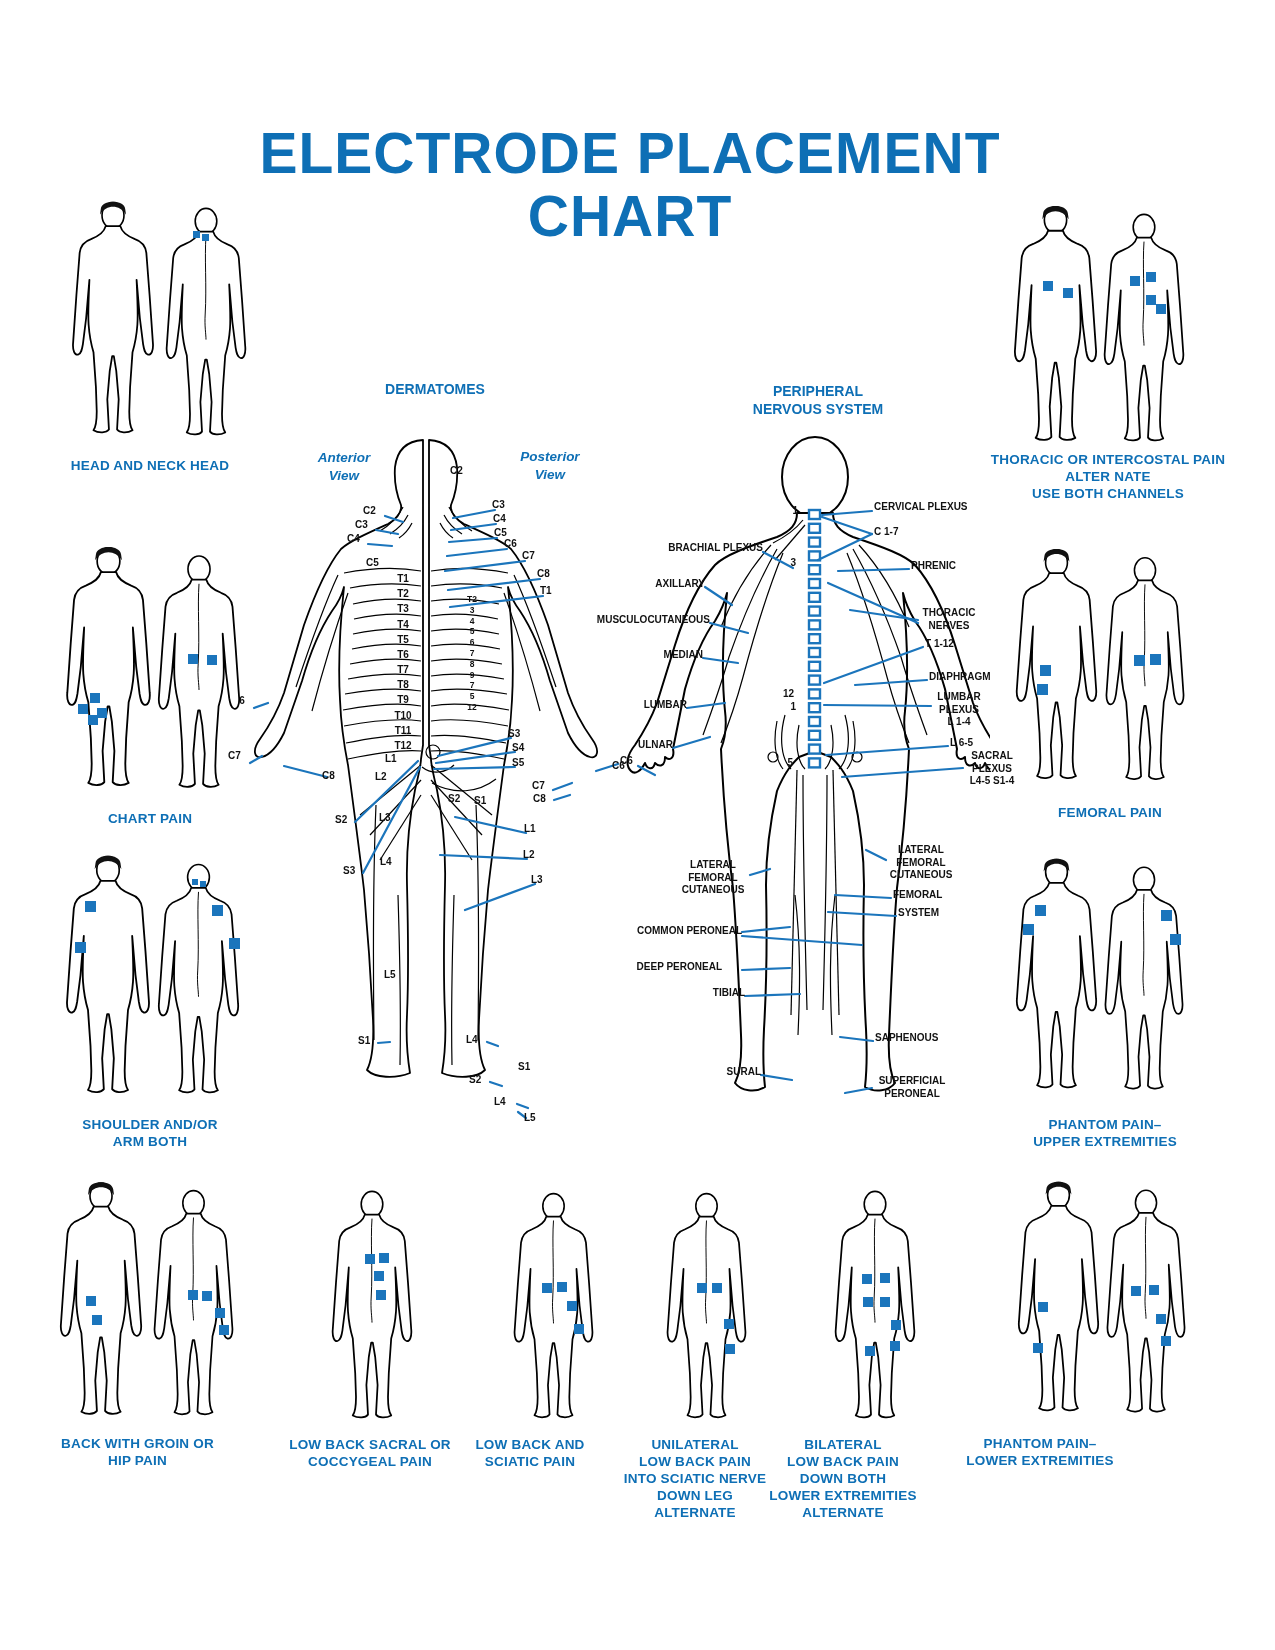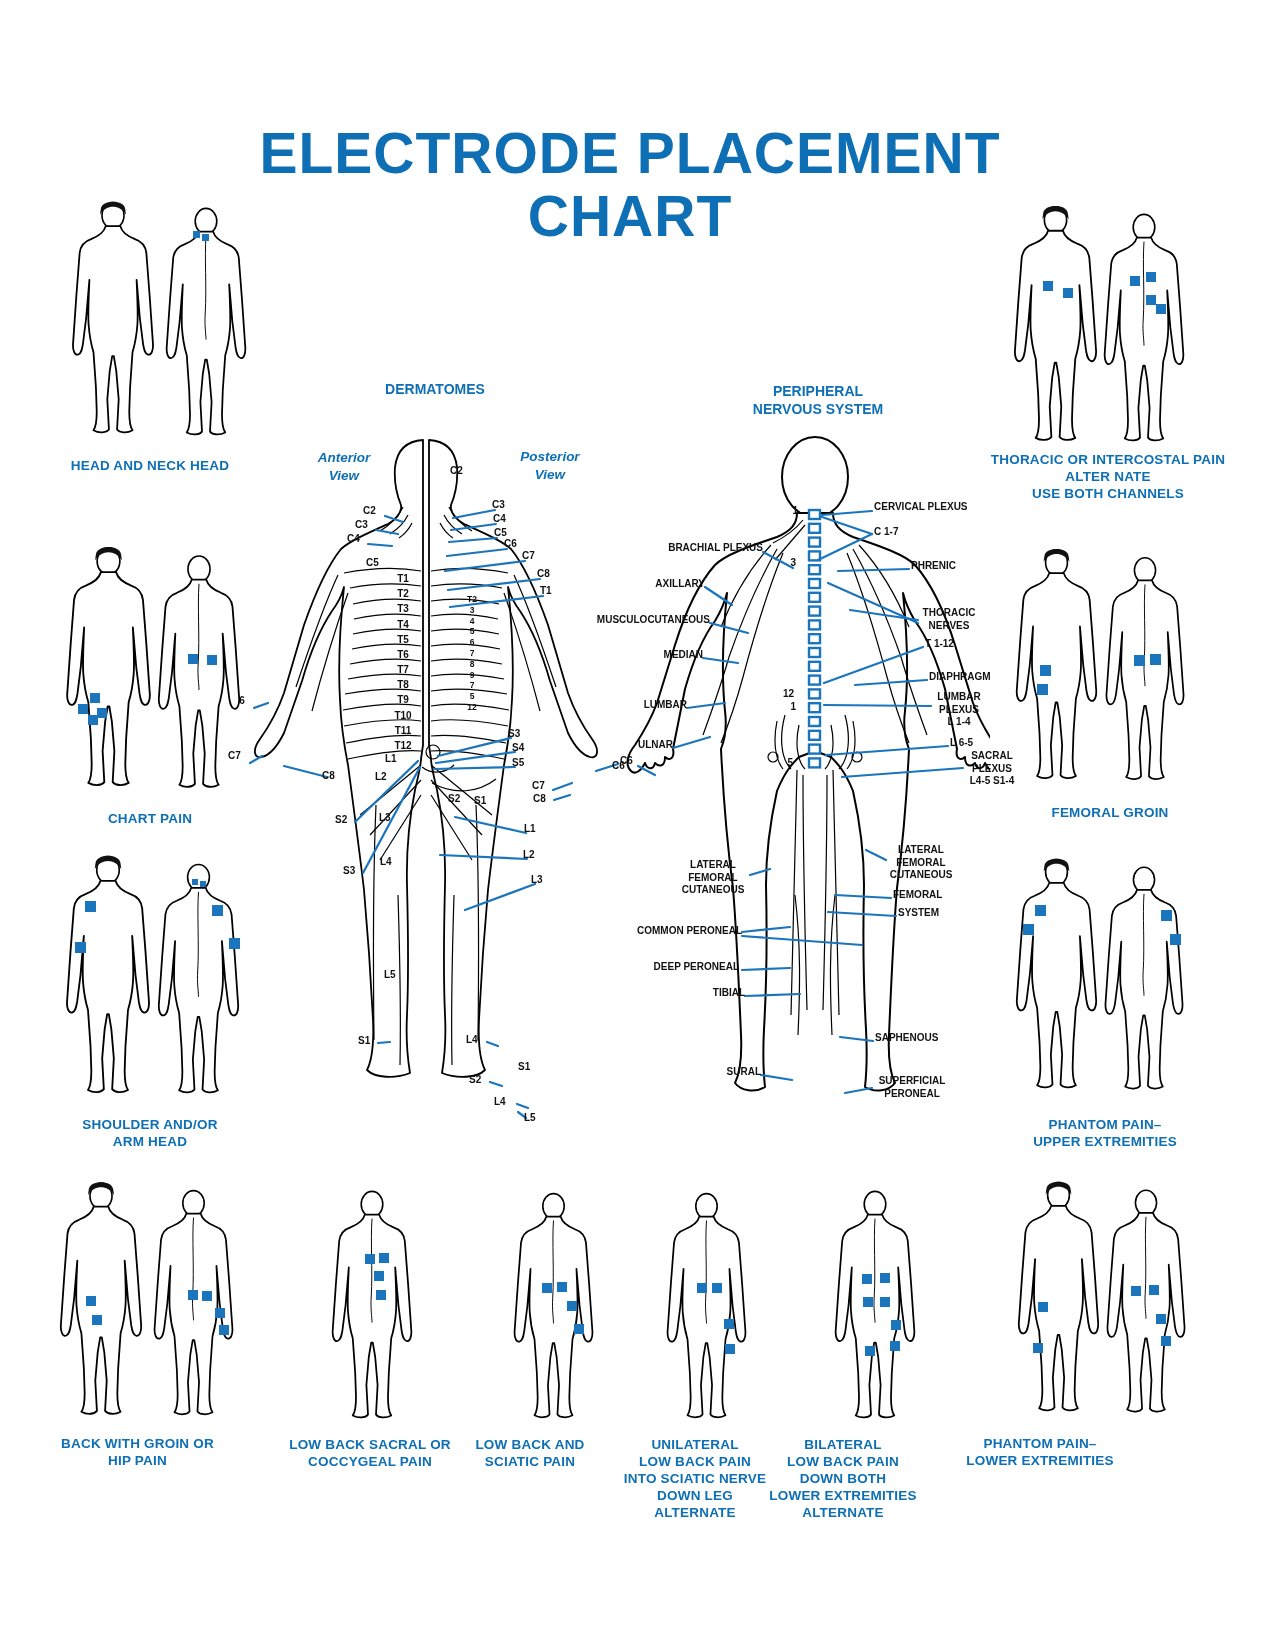--- a/index.html
+++ b/index.html
@@ -278,21 +278,21 @@
 <span class="lb r" style="left:625px;top:578px;width:80px">AXILLARY</span>
 <span class="lb r" style="left:560px;top:614px;width:150px">MUSCULOCUTANEOUS</span>
 <span class="lb r" style="left:633px;top:649px;width:70px">MEDIAN</span>
 <span class="lb r" style="left:617px;top:699px;width:70px">LUMBAR</span>
 <span class="lb r" style="left:603px;top:739px;width:70px">ULNAR</span>
 <span class="lb" style="left:620px;top:755px">C6</span>
 <span class="lb c" style="left:676px;top:859px;width:74px">LATERAL
 FEMORAL
 CUTANEOUS</span>
 <span class="lb r" style="left:628px;top:925px;width:114px">COMMON PERONEAL</span>
-<span class="lb r" style="left:647px;top:961px;width:92px">DEEP PERONEAL</span>
+<span class="lb r" style="left:630px;top:961px;width:92px">DEEP PERONEAL</span>
 <span class="lb r" style="left:700px;top:987px;width:45px">TIBIAL</span>
 <span class="lb r" style="left:716px;top:1066px;width:45px">SURAL</span>
 
 <span class="lb" style="left:874px;top:501px">CERVICAL PLEXUS</span>
 <span class="lb" style="left:874px;top:526px">C 1-7</span>
 <span class="lb" style="left:911px;top:560px">PHRENIC</span>
 <span class="lb c" style="left:918px;top:607px;width:62px">THORACIC
 NERVES</span>
 <span class="lb" style="left:925px;top:638px">T 1-12</span>
 <span class="lb" style="left:929px;top:671px">DIAPHRAGM</span>
@@ -334,21 +334,21 @@
   </svg>
 <div class="cap" style="left:40px;top:811px;width:220px">CHART PAIN</div>
 
 <svg class="fig" style="left:58px;top:850px" width="100" height="250" viewBox="0 0 120 300">
     <use href="#bf"></use>
   </svg>
 <svg class="fig" style="left:150px;top:858px" width="97" height="242" viewBox="0 0 120 300">
     <use href="#bb"></use>
   </svg>
 <div class="cap" style="left:40px;top:1117px;width:220px">SHOULDER AND/OR
-ARM HEAD</div>
+ARM BOTH</div>
 
 <svg class="fig" style="left:52px;top:1176px" width="98" height="246" viewBox="0 0 120 300">
     <use href="#bf"></use>
   </svg>
 <svg class="fig" style="left:146px;top:1184px" width="95" height="238" viewBox="0 0 120 300">
     <use href="#bb"></use>
   </svg>
 <div class="cap" style="left:30px;top:1436px;width:215px">BACK WITH GROIN OR
 HIP PAIN</div>
 
@@ -361,21 +361,21 @@
 <div class="cap" style="left:988px;top:452px;width:240px">THORACIC OR INTERCOSTAL PAIN
 ALTER NATE
 USE BOTH CHANNELS</div>
 
 <svg class="fig" style="left:1008px;top:543px" width="97" height="243" viewBox="0 0 120 300">
     <use href="#bf"></use>
   </svg>
 <svg class="fig" style="left:1098px;top:551px" width="94" height="236" viewBox="0 0 120 300">
     <use href="#bb"></use>
   </svg>
-<div class="cap" style="left:990px;top:805px;width:240px">FEMORAL GROIN</div>
+<div class="cap" style="left:990px;top:805px;width:240px">FEMORAL PAIN</div>
 
 <svg class="fig" style="left:1008px;top:853px" width="97" height="242" viewBox="0 0 120 300">
     <use href="#bf"></use>
   </svg>
 <svg class="fig" style="left:1097px;top:861px" width="94" height="235" viewBox="0 0 120 300">
     <use href="#bb"></use>
   </svg>
 <div class="cap" style="left:1000px;top:1117px;width:210px">PHANTOM PAIN–
 UPPER EXTREMITIES</div>
 

